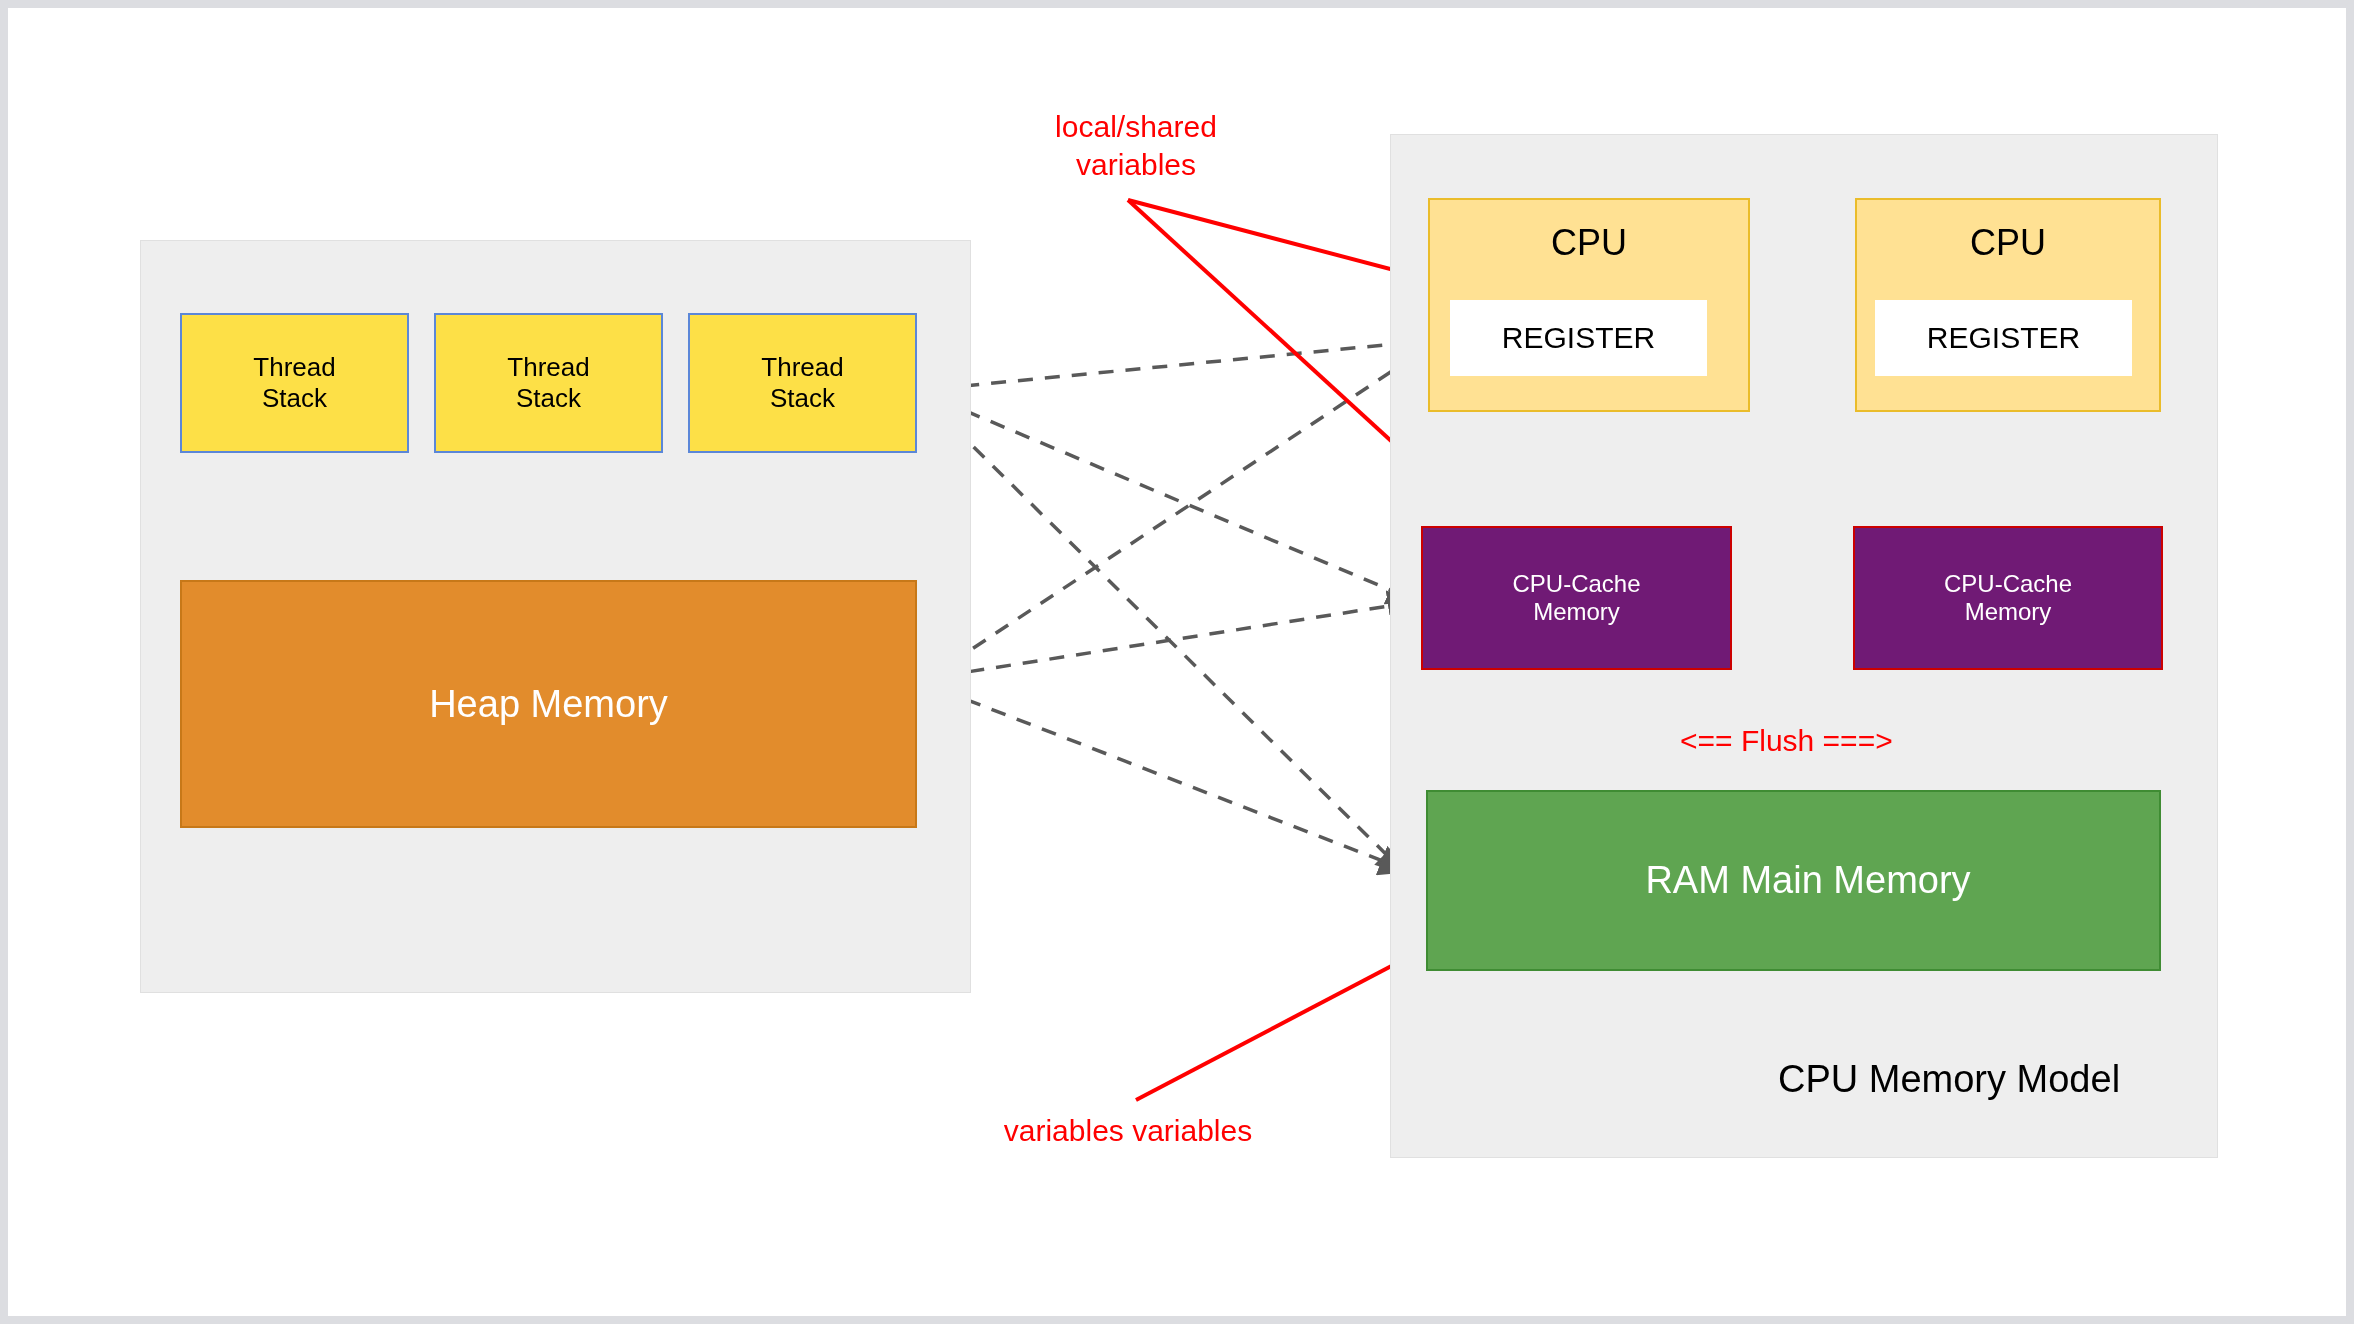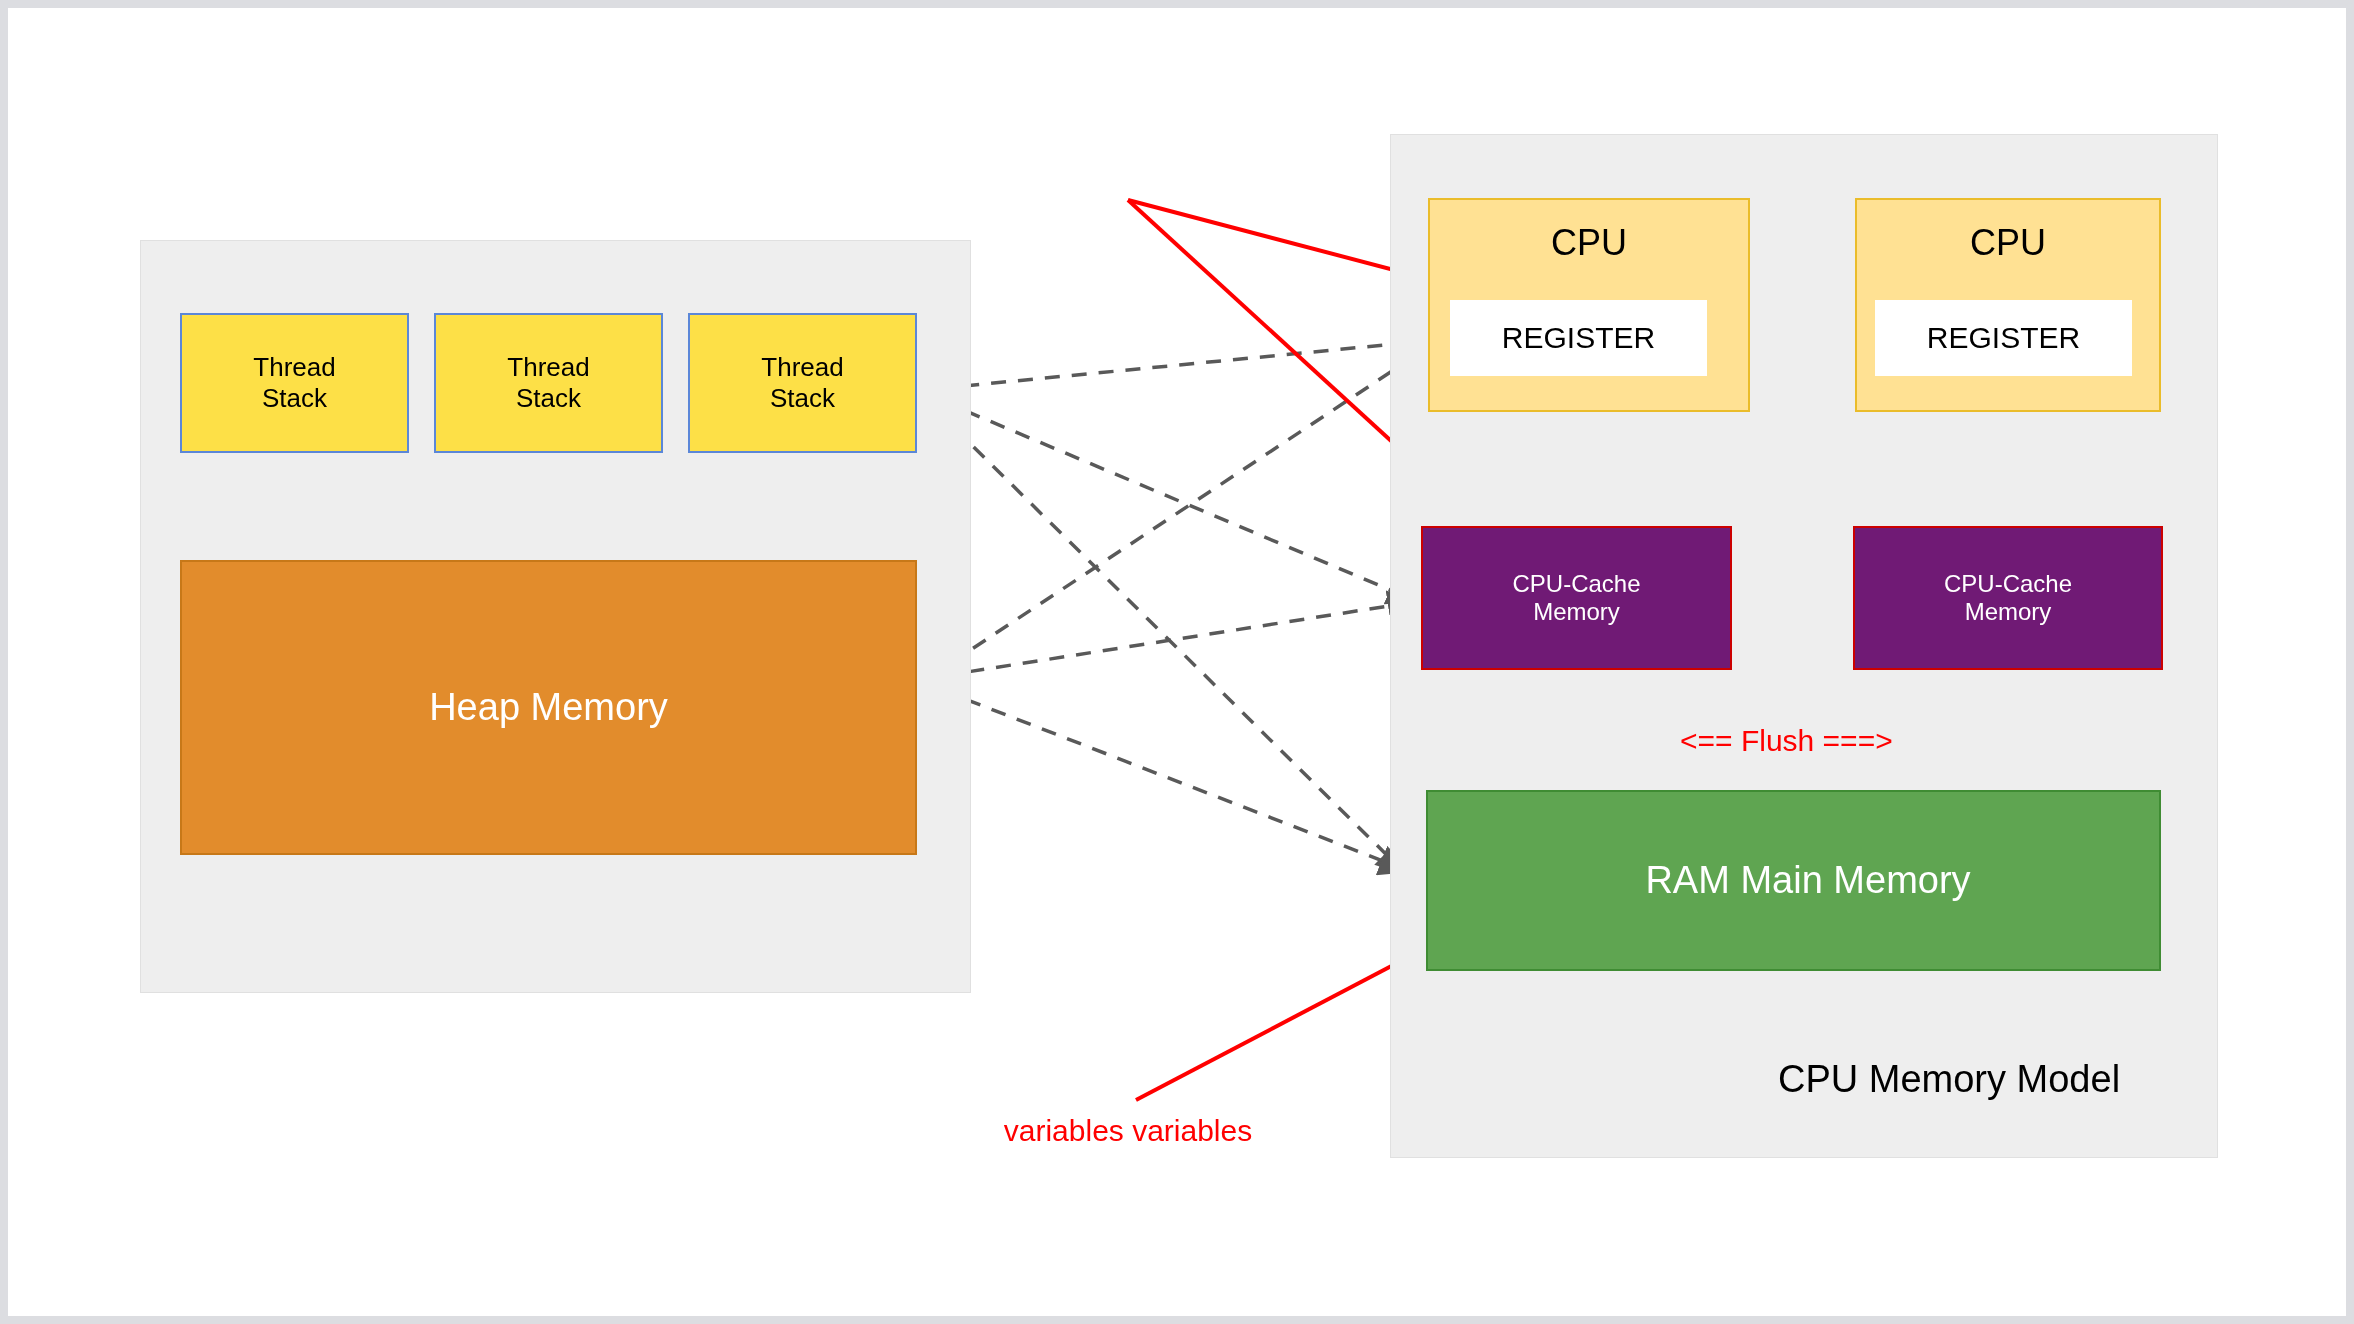--- a/index.html
+++ b/index.html
@@ -165,21 +165,21 @@
   </svg>
 
   <div class="panel" style="left:132px; top:232px; width:831px; height:753px;"></div>
 
   <div class="node thread-stack" style="left:172px; top:305px; width:229px; height:140px;">Thread<br>Stack</div>
 
   <div class="node thread-stack" style="left:426px; top:305px; width:229px; height:140px;">Thread<br>Stack</div>
 
   <div class="node thread-stack" style="left:680px; top:305px; width:229px; height:140px;">Thread<br>Stack</div>
 
-  <div class="node heap" style="left:172px; top:552px; width:737px; height:295px;">Heap Memory</div>
+  <div class="node heap" style="left:172px; top:572px; width:737px; height:248px;">Heap Memory</div>
 
 
   <div class="panel" style="left:1382px; top:126px; width:828px; height:1024px;"></div>
 
   <div class="node cpu" style="left:1420px; top:190px; width:322px; height:214px;">
     <span class="cpu-label">CPU</span>
     <span class="register" style="left:20px; top:100px; width:257px; height:76px;">REGISTER</span>
   </div>
 
   <div class="node cpu" style="left:1847px; top:190px; width:306px; height:214px;">
@@ -190,16 +190,17 @@
   <div class="node cache" style="left:1413px; top:518px; width:311px; height:144px;">CPU-Cache<br>Memory</div>
 
   <div class="node cache" style="left:1845px; top:518px; width:310px; height:144px;">CPU-Cache<br>Memory</div>
 
   <div class="flush-label" style="left:1672px; top:716px;">&lt;== Flush ===&gt;</div>
 
   <div class="node ram" style="left:1418px; top:782px; width:735px; height:181px;">RAM Main Memory</div>
 
   <div class="panel-title" style="left:1770px; top:1050px;">CPU Memory Model</div>
 
+  <div class="red-label" style="left:1008px; top:100px; width:240px;">local/shared<br>variables</div>
 
   <div class="red-label" style="left:990px; top:1104px; width:260px;">variables variables</div>
 
 </div>
 
 </body></html>

